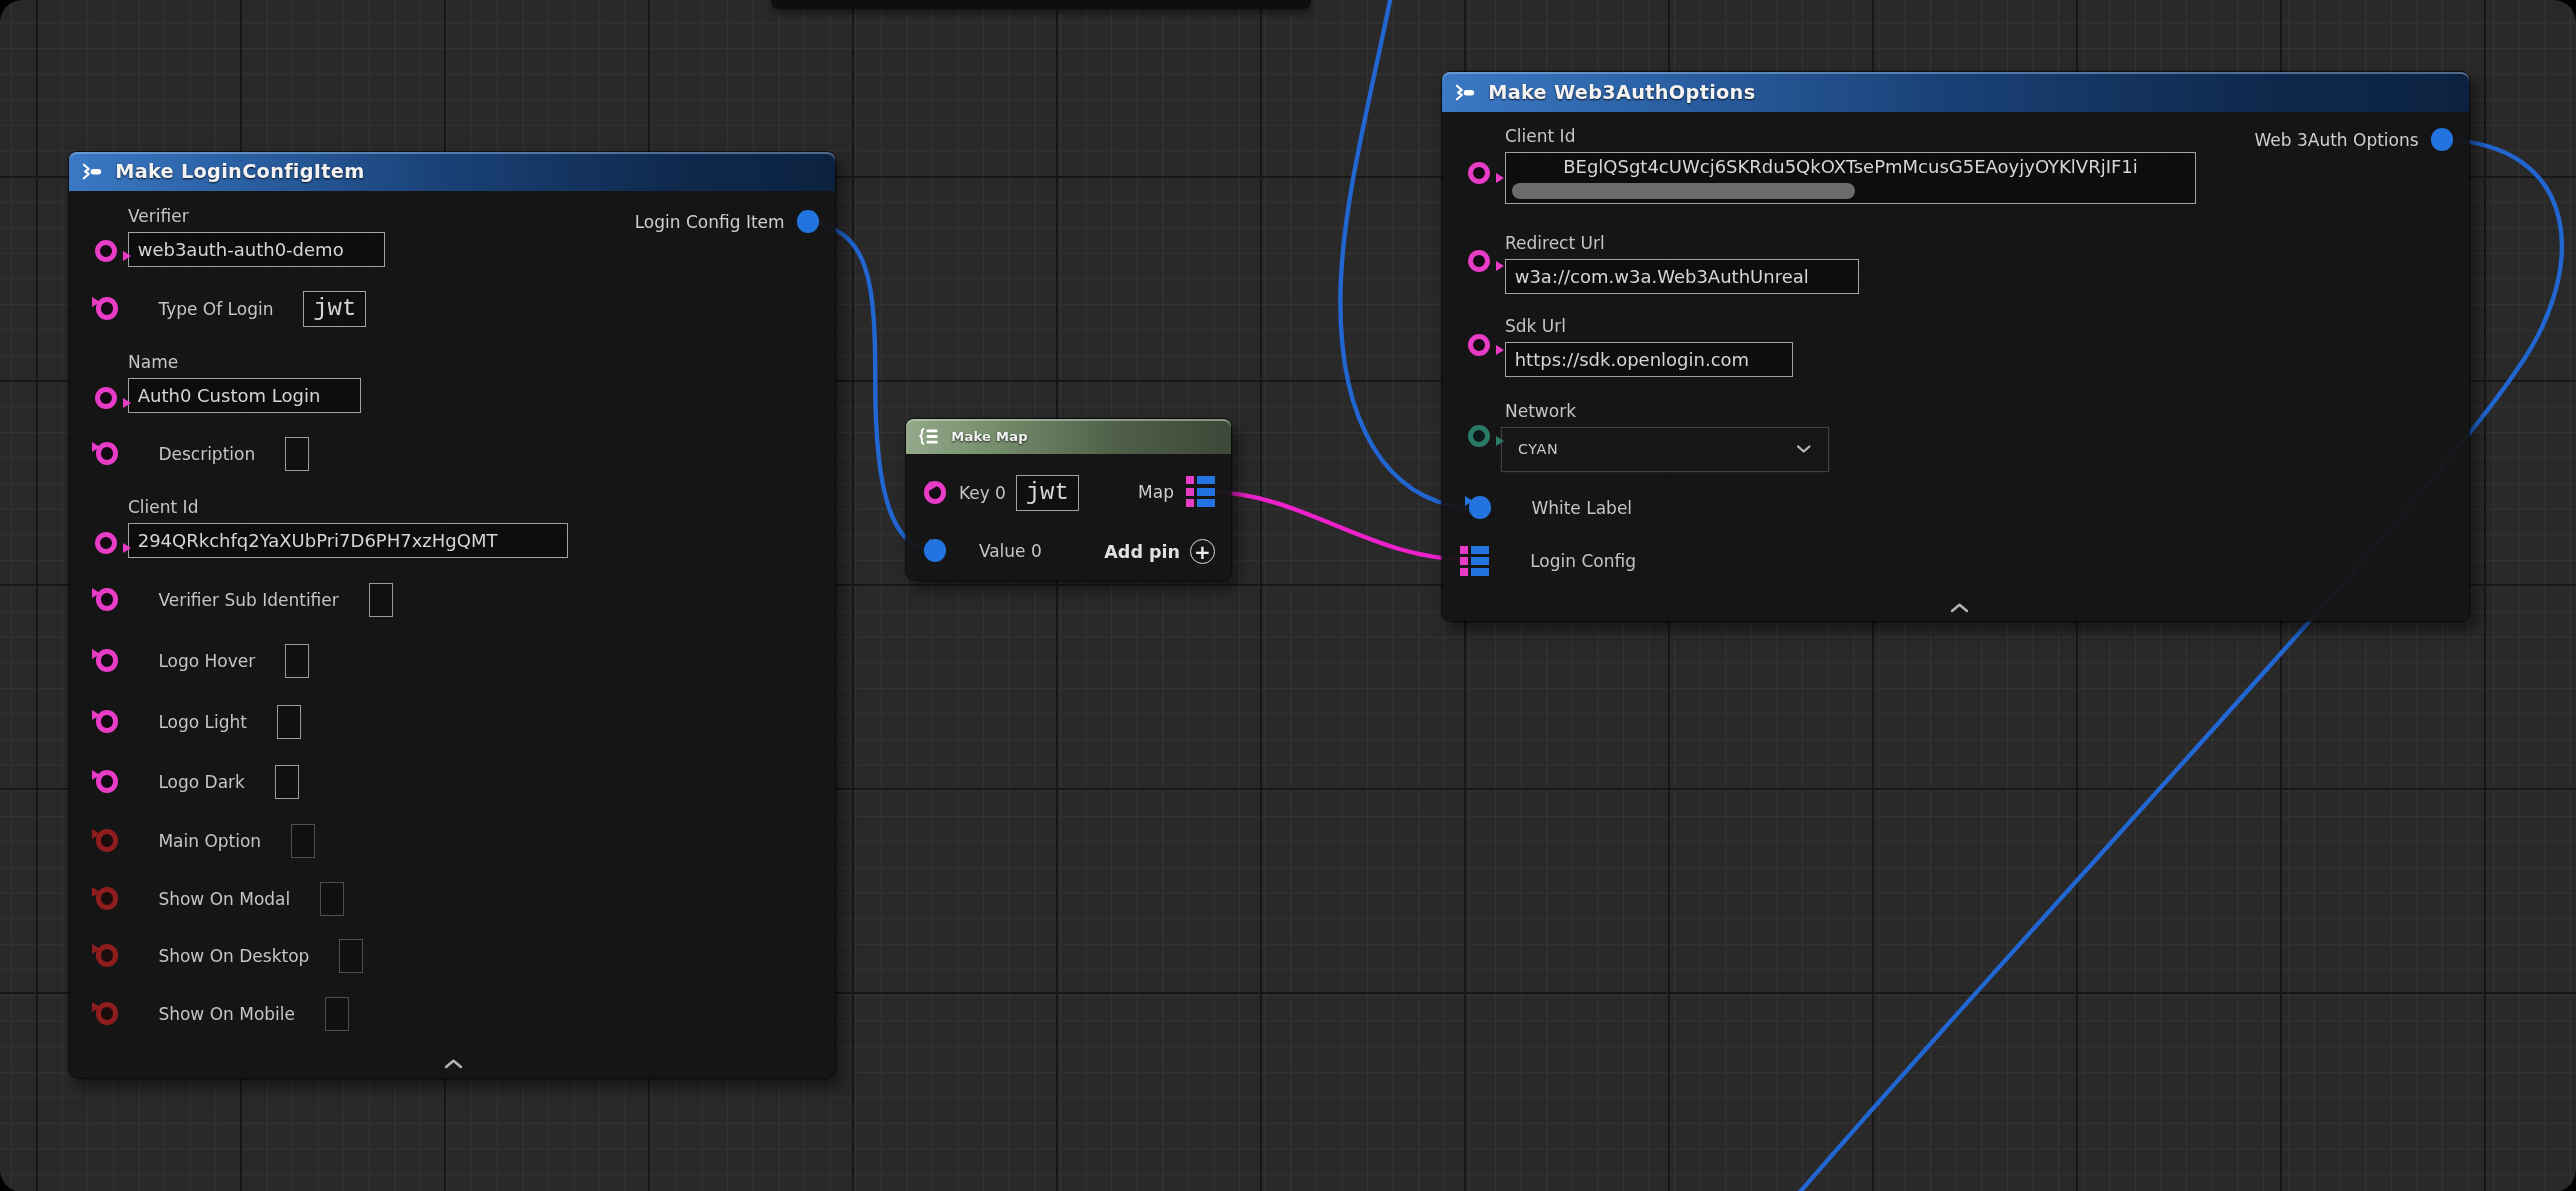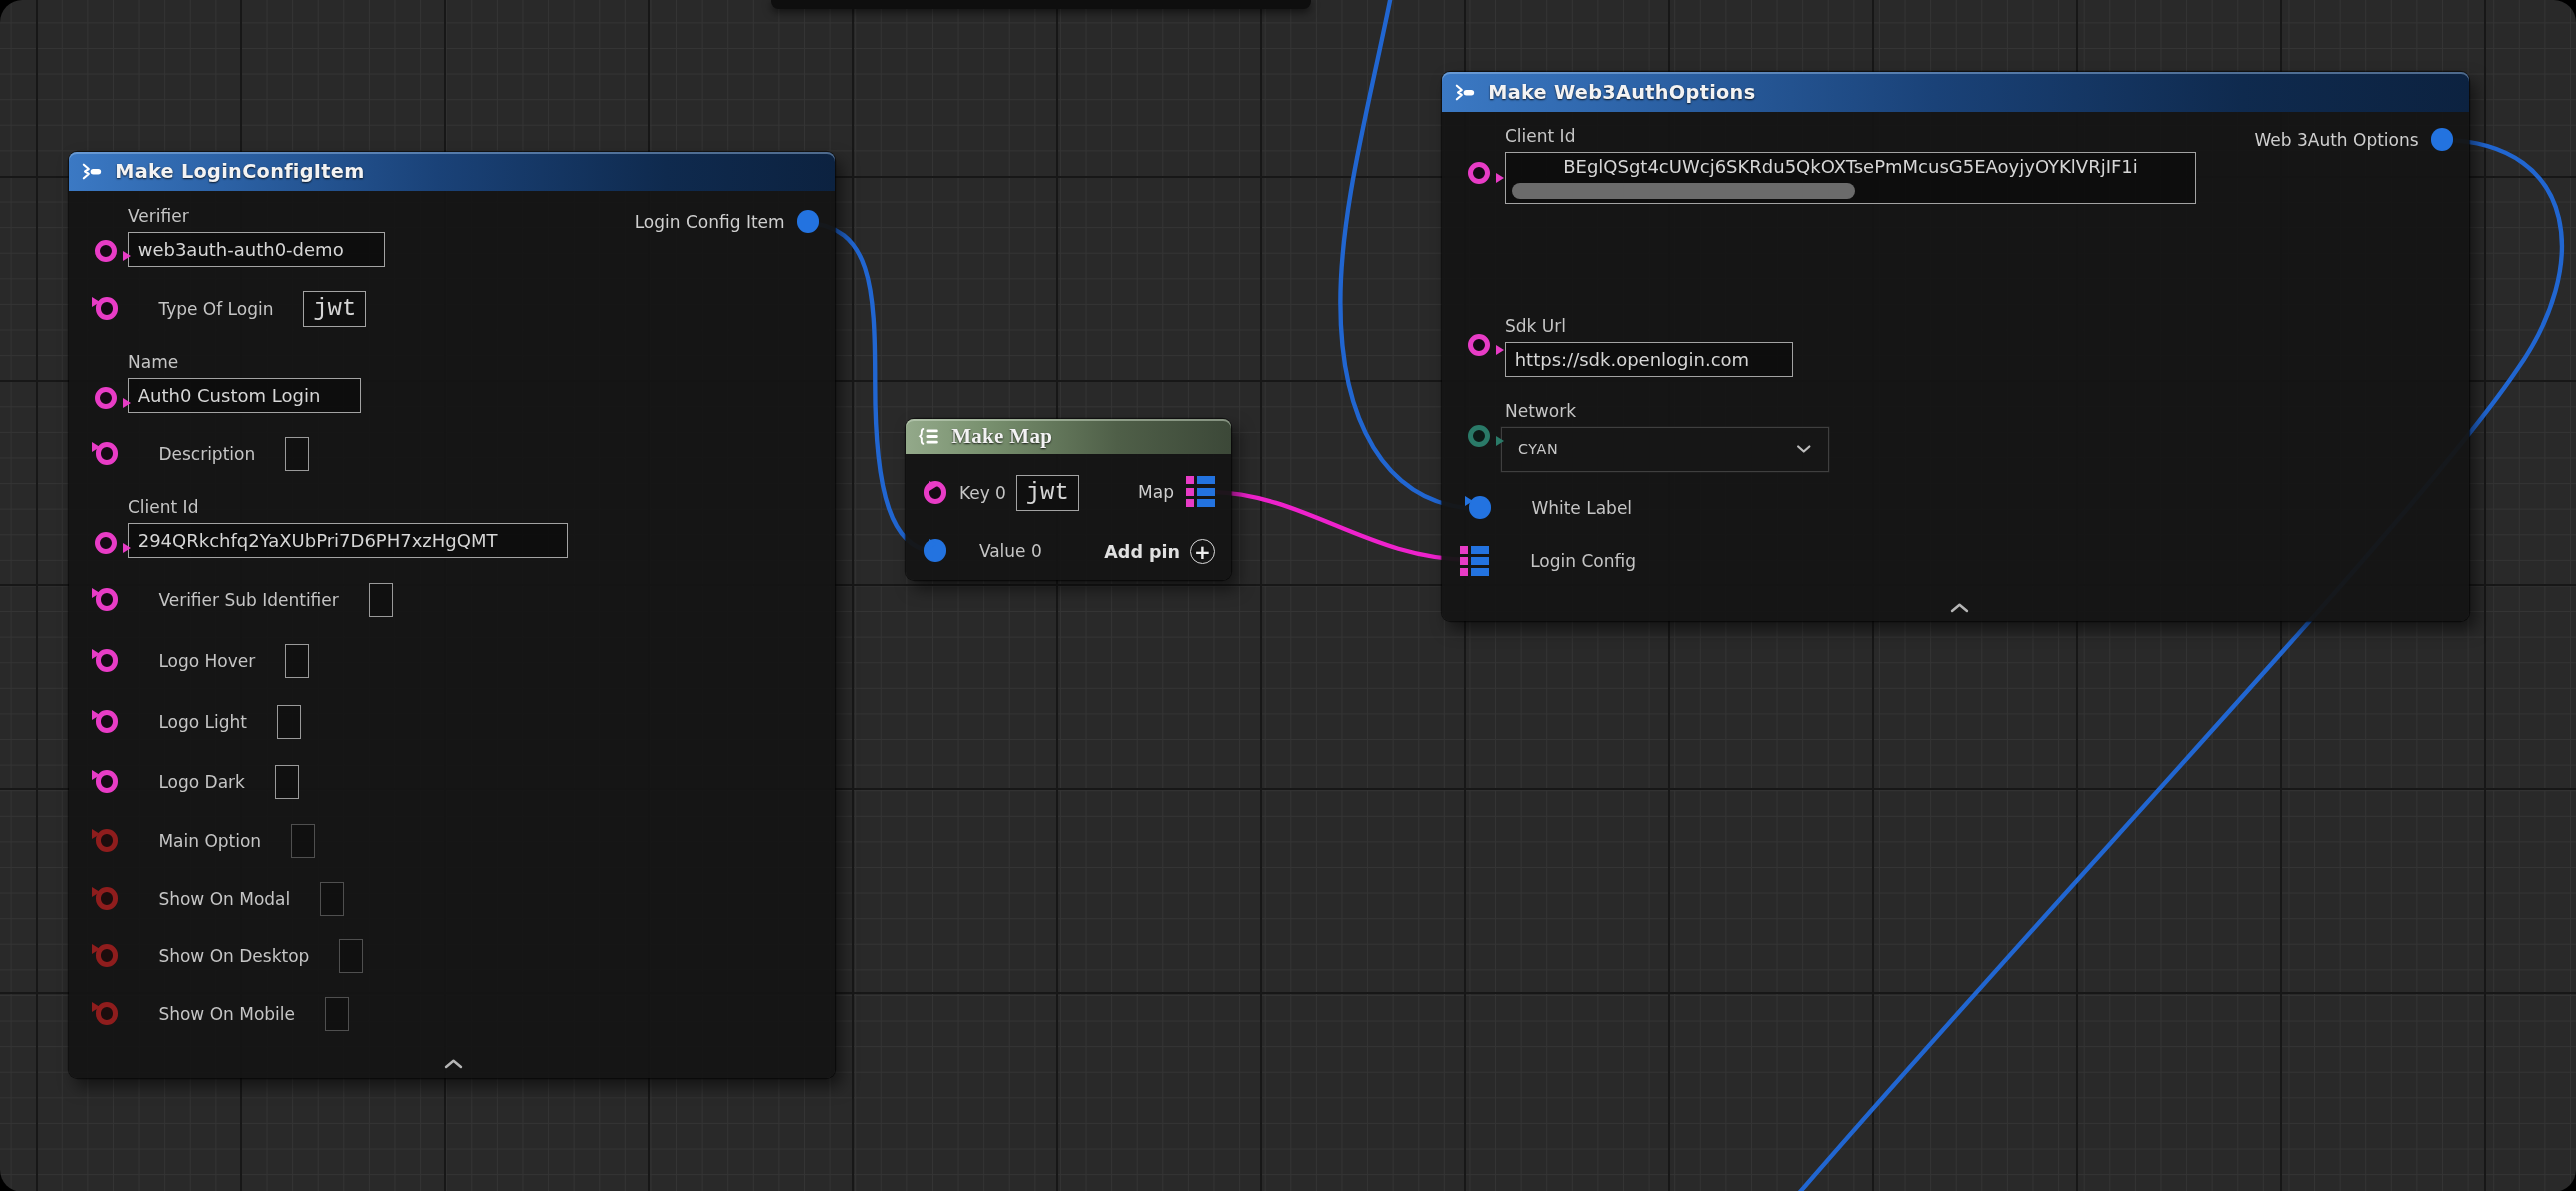--- a/index.html
+++ b/index.html
@@ -218,21 +218,21 @@
     <div class="node green" style="left:906px; top:419px; width:325px; height:161px;">
       <div class="header">
         <span class="hicon">
           <svg width="24" height="18.7" viewBox="0 0 38 30">
             <path d="M10 3 C4 6 11 11 5 15 C11 19 4 24 10 27" stroke="#fff" stroke-width="3" fill="none" stroke-linecap="round"></path>
             <rect x="15" y="4" width="18" height="4.5" rx="2" fill="#fff"></rect>
             <rect x="15" y="13" width="18" height="4.5" rx="2" fill="#fff"></rect>
             <rect x="15" y="22" width="18" height="4.5" rx="2" fill="#fff"></rect>
           </svg>
         </span>
-        <span class="title" style="font-size:21px;font-family:Liberation Serif, serif;">Make Map</span>
+        <span class="title" style="font-size:13px;">Make Map</span>
       </div>
 
       <div class="row" style="top:56px; padding-left:49px; gap:10px;">
         <span class="pin ring string rowpin" style="margin-left:-31px;margin-right:2.5px;"></span>
         <span class="lbl">Key 0</span>
         <span class="valuebox">jwt</span>
       </div>
 
       <div class="outrow" style="top:55px;">
         <span class="olbl">Map</span>
@@ -277,20 +277,27 @@
 
       <div class="frow" style="top:54px;">
         <span class="pin ring string" style="top:36px;"></span>
         <div class="flabel" style="margin-left:63px;">Client Id</div>
         <div class="tfield tall" style="width:691px; margin-left:63px;justify-content:center;">
           <span>BEglQSgt4cUWcj6SKRdu5QkOXTsePmMcusG5EAoyjyOYKlVRjIF1i</span>
           <span class="hscroll"></span>
         </div>
       </div>
 
+      <div class="frow" style="top:161px;">
+        <span class="pin ring string" style="top:17px;"></span>
+        <div class="flabel" style="margin-left:63px;">Redirect Url</div>
+        <div class="tfield" style="width:354px; margin-left:63px;">
+          <span>w3a://com.w3a.Web3AuthUnreal</span>
+        </div>
+      </div>
 
       <div class="frow" style="top:244px;">
         <span class="pin ring string" style="top:18px;"></span>
         <div class="flabel" style="margin-left:63px;">Sdk Url</div>
         <div class="tfield" style="width:288px; margin-left:63px;">
           <span>https://sdk.openlogin.com</span>
         </div>
       </div>
 
       <div class="frow" style="top:329px;">

